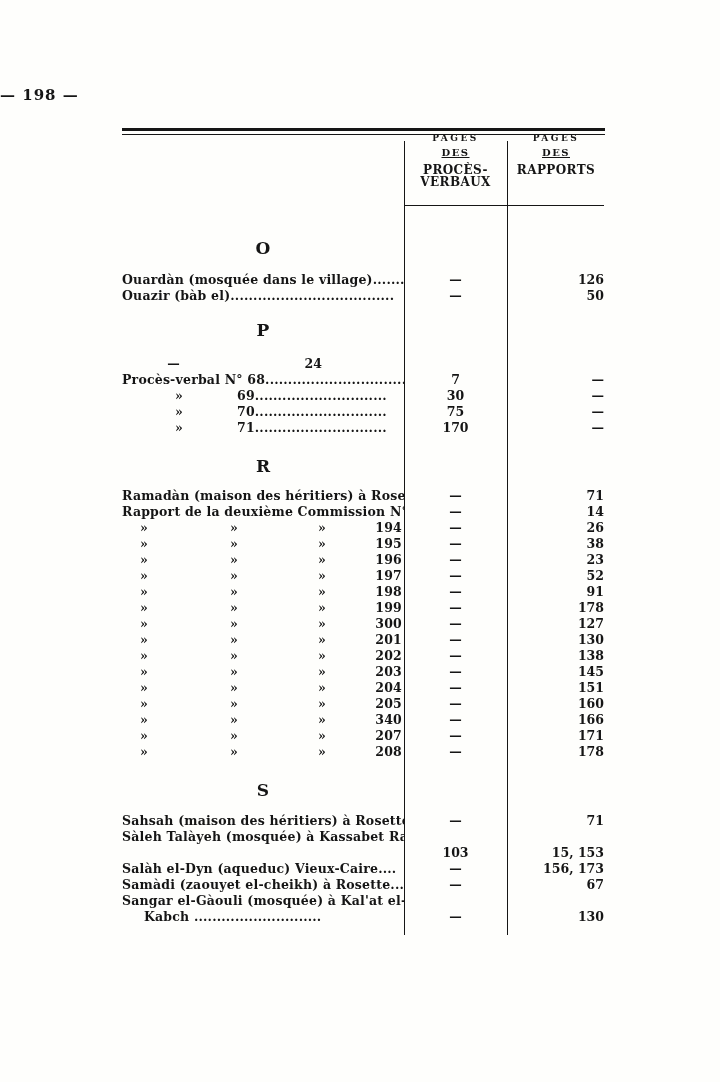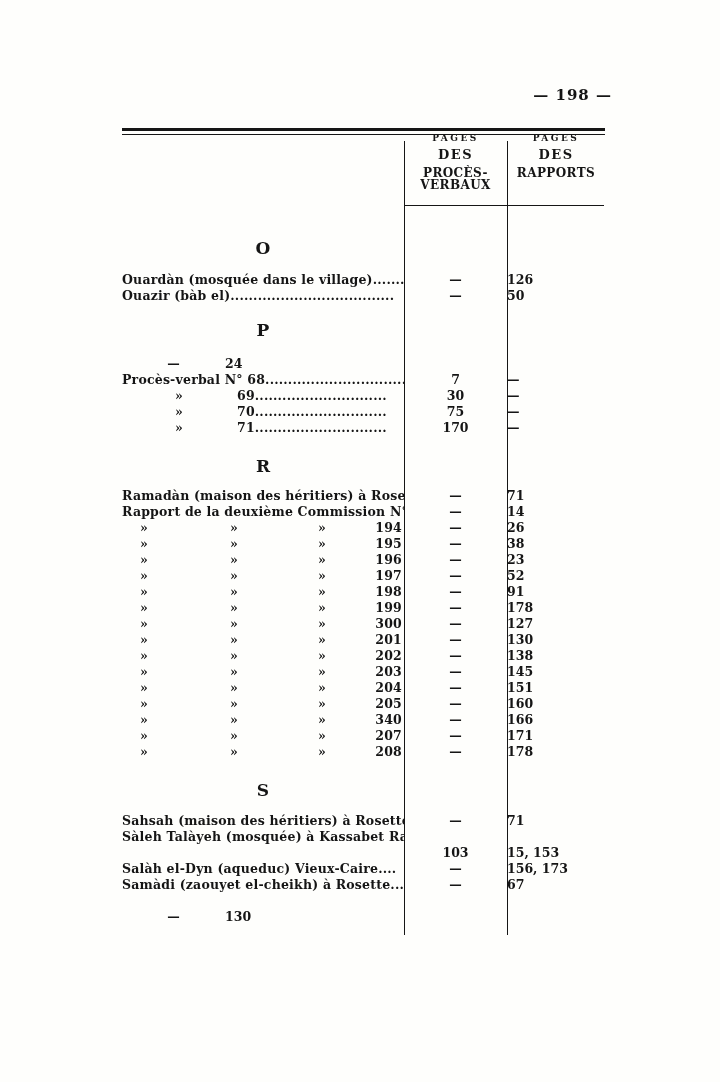--- a/index.html
+++ b/index.html
@@ -2,33 +2,33 @@
 <html><head>
 <meta charset="utf-8">
 <style>
   html,body{margin:0;padding:0;background:#e8e8e8;}
   .page{
     position:relative;width:720px;height:1082px;background:#fefefc;
     font-family:"DejaVu Serif","Liberation Serif",serif;color:#151515;
     margin:0 auto;overflow:hidden;
   }
   .page-number{
-    position:absolute;top:86px;left:0;width:612px;text-align:right;
+    position:absolute;top:86px;left:0;width:612px;text-align:left;
     font-weight:bold;font-size:15px;letter-spacing:1px;
   }
   .rule-a{position:absolute;left:122px;width:483px;top:128px;height:3px;background:#161616;}
   .rule-b{position:absolute;left:122px;width:483px;top:134px;height:1px;background:#161616;}
   .vline{position:absolute;top:141px;height:794px;width:1px;background:#161616;}
   .v1{left:404px;}
   .v2{left:507px;}
   .colhead{position:absolute;top:134px;text-align:center;font-weight:bold;line-height:1;}
   .ch1{left:405px;width:101px;}
   .ch2{left:508px;width:96px;}
   .colhead .hl1{font-size:9px;letter-spacing:2.5px;}
-  .colhead .hl2{font-size:13px;letter-spacing:1.5px;margin-top:5px;}
+  .colhead .hl2{font-size:10px;letter-spacing:1.5px;margin-top:5px;text-decoration:underline;}
   .colhead .hl3{font-size:12px;letter-spacing:0.4px;margin-top:6px;}
   .hul{position:absolute;top:205px;height:1px;background:#161616;}
   .hu1{left:404px;width:103px;}
   .hu2{left:507px;width:97px;}
   .index-body{position:absolute;left:122px;top:232px;width:482px;}
   .section .letter{
     width:282px;text-align:center;font-size:17px;font-weight:bold;
     height:20px;line-height:20px;
   }
   .section:nth-child(1) .letter{margin:6px 0 14px;}
@@ -36,21 +36,21 @@
   .section:nth-child(3) .letter{margin:20px 0 12px;}
   .section:nth-child(4) .letter{margin:20px 0 13px;}
   .row{display:flex;height:16px;line-height:16px;font-size:12.5px;font-weight:bold;}
   .row.wrap{height:32px;}
   .cell{flex:none;}
   .cell.label{
     width:282px;position:relative;white-space:nowrap;overflow:hidden;
     letter-spacing:0.2px;
   }
   .cell.pv{width:103px;text-align:center;}
-  .cell.rap{width:97px;text-align:left;}
+  .cell.rap{width:97px;text-align:right;}
   .row.wrap .cell.pv,.row.wrap .cell.rap{align-self:flex-end;}
   .label.flexsb{display:flex;justify-content:space-between;padding-right:2px;box-sizing:border-box;}
   .label.flexend{text-align:right;padding-right:2px;box-sizing:border-box;}
   .ditto{position:absolute;top:0;}
   .d-pv{left:53px;}
   .d-a{left:18px;}
   .d-b{left:108px;}
   .d-c{left:196px;}
   .pnum{margin-left:115px;display:inline-block;}
   .l2{padding-left:22px;}
@@ -232,19 +232,23 @@
           <div class="cell label">Salàh el-Dyn (aqueduc) Vieux-Caire....</div>
           <div class="cell pv">—</div>
           <div class="cell rap">156, 173</div>
         </div>
         <div class="row">
           <div class="cell label">Samàdi (zaouyet el-cheikh) à Rosette....</div>
           <div class="cell pv">—</div>
           <div class="cell rap">67</div>
         </div>
         <div class="row wrap">
+          <div class="cell label">
+            <div class="l1">Sangar el-Gàouli (mosquée) à Kal'at el-</div>
+            <div class="l2">Kabch ............................</div>
+          </div>
           <div class="cell pv">—</div>
           <div class="cell rap">130</div>
         </div>
       </div>
     </div>
 
 </div>
 
 </body></html>

